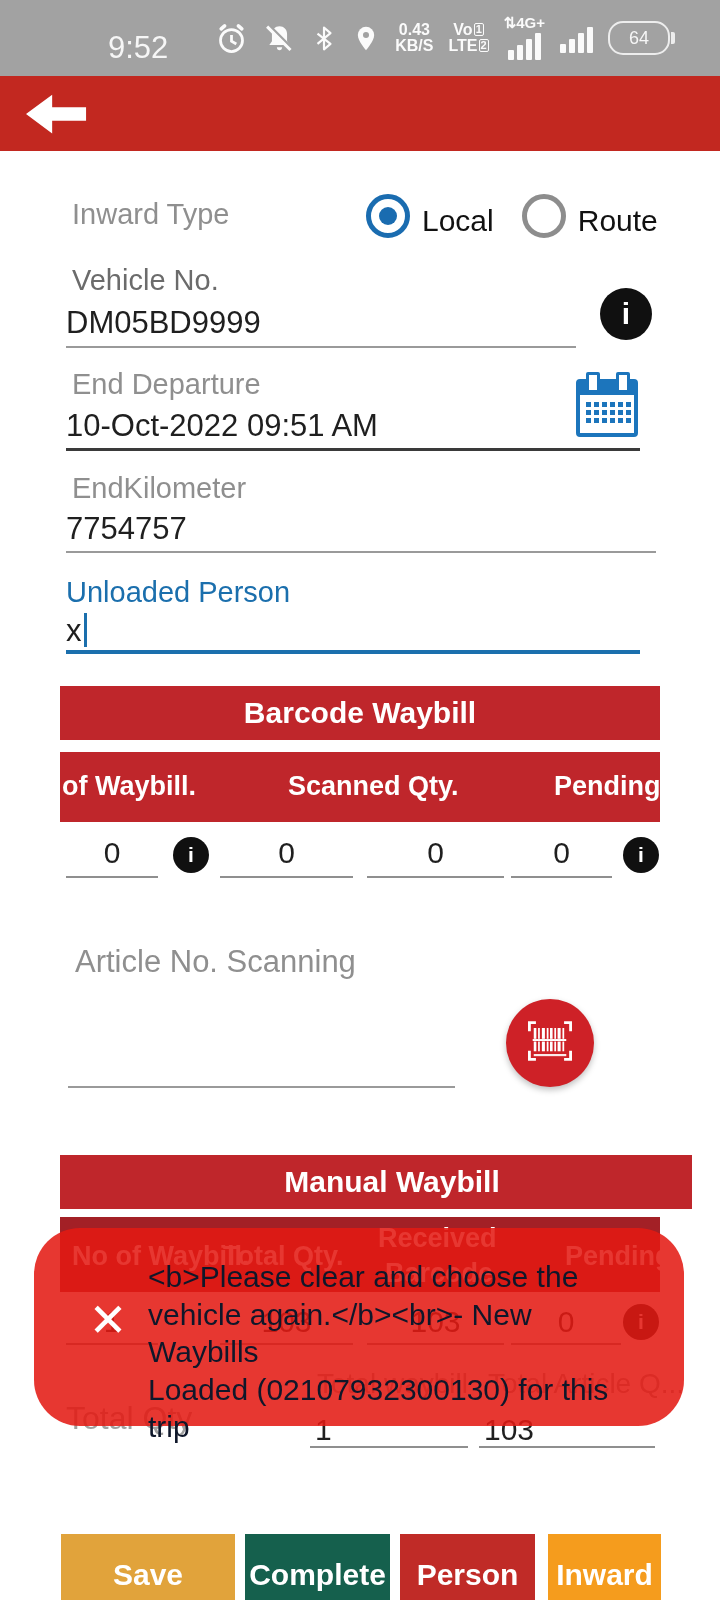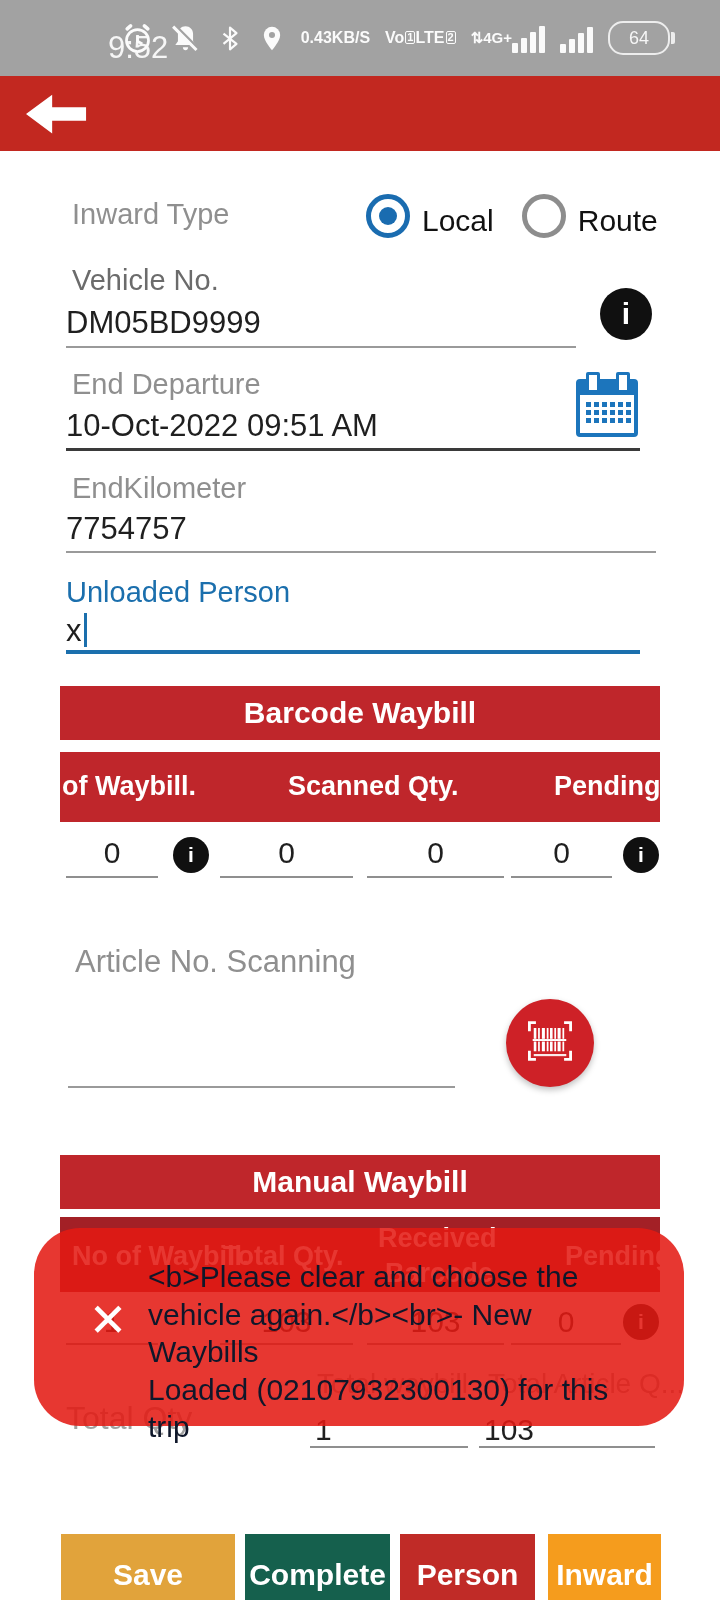--- a/index.html
+++ b/index.html
@@ -6,21 +6,21 @@
   body{
     width:720px;height:1600px;position:relative;overflow:hidden;
     background:#ffffff;font-family:"Liberation Sans",sans-serif;
     -webkit-font-smoothing:antialiased;
   }
   .abs{position:absolute;}
   
   .statusbar{left:0;top:0;width:720px;height:76px;background:#a2a2a2;color:#fbfbfb;}
   .sb-time{left:108px;top:30px;font-size:31px;color:#f6f6f6;}
   .sb-icons{right:50px;top:0;height:76px;display:flex;align-items:center;gap:15px;position:absolute;}
-  .sb-stack{display:flex;flex-direction:row;align-items:center;line-height:16px;font-size:16px;font-weight:bold;color:#fbfbfb;}
+  .sb-stack{display:flex;flex-direction:column;align-items:center;line-height:16px;font-size:16px;font-weight:bold;color:#fbfbfb;}
   .simbox{display:inline-block;font-size:11px;border:1.5px solid #fbfbfb;border-radius:2px;padding:0 1px;line-height:11px;vertical-align:2px;margin-left:1px;}
   .sig{display:flex;align-items:flex-end;gap:3px;height:30px;}
   .sig i{display:block;width:6px;background:#fafafa;border-radius:1px;}
   .nettxt{font-size:15px;font-weight:bold;line-height:14px;}
   .battery{width:58px;height:30px;border:2.5px solid #ededed;border-radius:15px;display:flex;align-items:center;justify-content:center;font-size:18px;color:#f6f6f6;position:relative;}
   .battery::after{content:"";position:absolute;right:-7px;top:9px;width:4px;height:12px;background:#ededed;border-radius:0 2px 2px 0;}
   
   .appbar{left:0;top:76px;width:720px;height:75px;background:#c22820;color:#fff;}
   .appbar-title{left:106px;top:94px;font-size:33px;font-weight:bold;position:absolute;}
   .appbar-sub{left:318px;top:96px;font-size:31px;position:absolute;}
@@ -227,21 +227,21 @@
           <rect x="28" y="22.5" width="1.6" height="9"></rect>
         <rect x="31" y="22.5" width="2.8" height="9"></rect>
           <rect x="35.5" y="22.5" width="1.6" height="9"></rect>
         <rect x="8" y="20.2" width="31" height="1.8"></rect>
         <rect x="9" y="34" width="30" height="2" style="opacity:.9"></rect>
       </g>
     </svg>
   </span>
 </div>
 
-<div class="abs banner" style="top:1155px;height:54px;">
+<div class="abs banner" style="top:1155px;height:54px;padding-left:32px;">
   <span>Manual Waybill</span>
 </div>
 <div class="abs thead dark" style="top:1217px;height:75px;">
   <span class="th" style="left:12px;top:24px;">No of Waybill.</span>
   <span class="th" style="left:163px;top:24px;">Total Qty.</span>
   <span class="th" style="left:318px;top:6px;">Received</span>
   <span class="th" style="left:325px;top:41px;">Barcode</span>
   <span class="th" style="left:505px;top:24px;">Pending Qty.</span>
 </div>
 <div>

